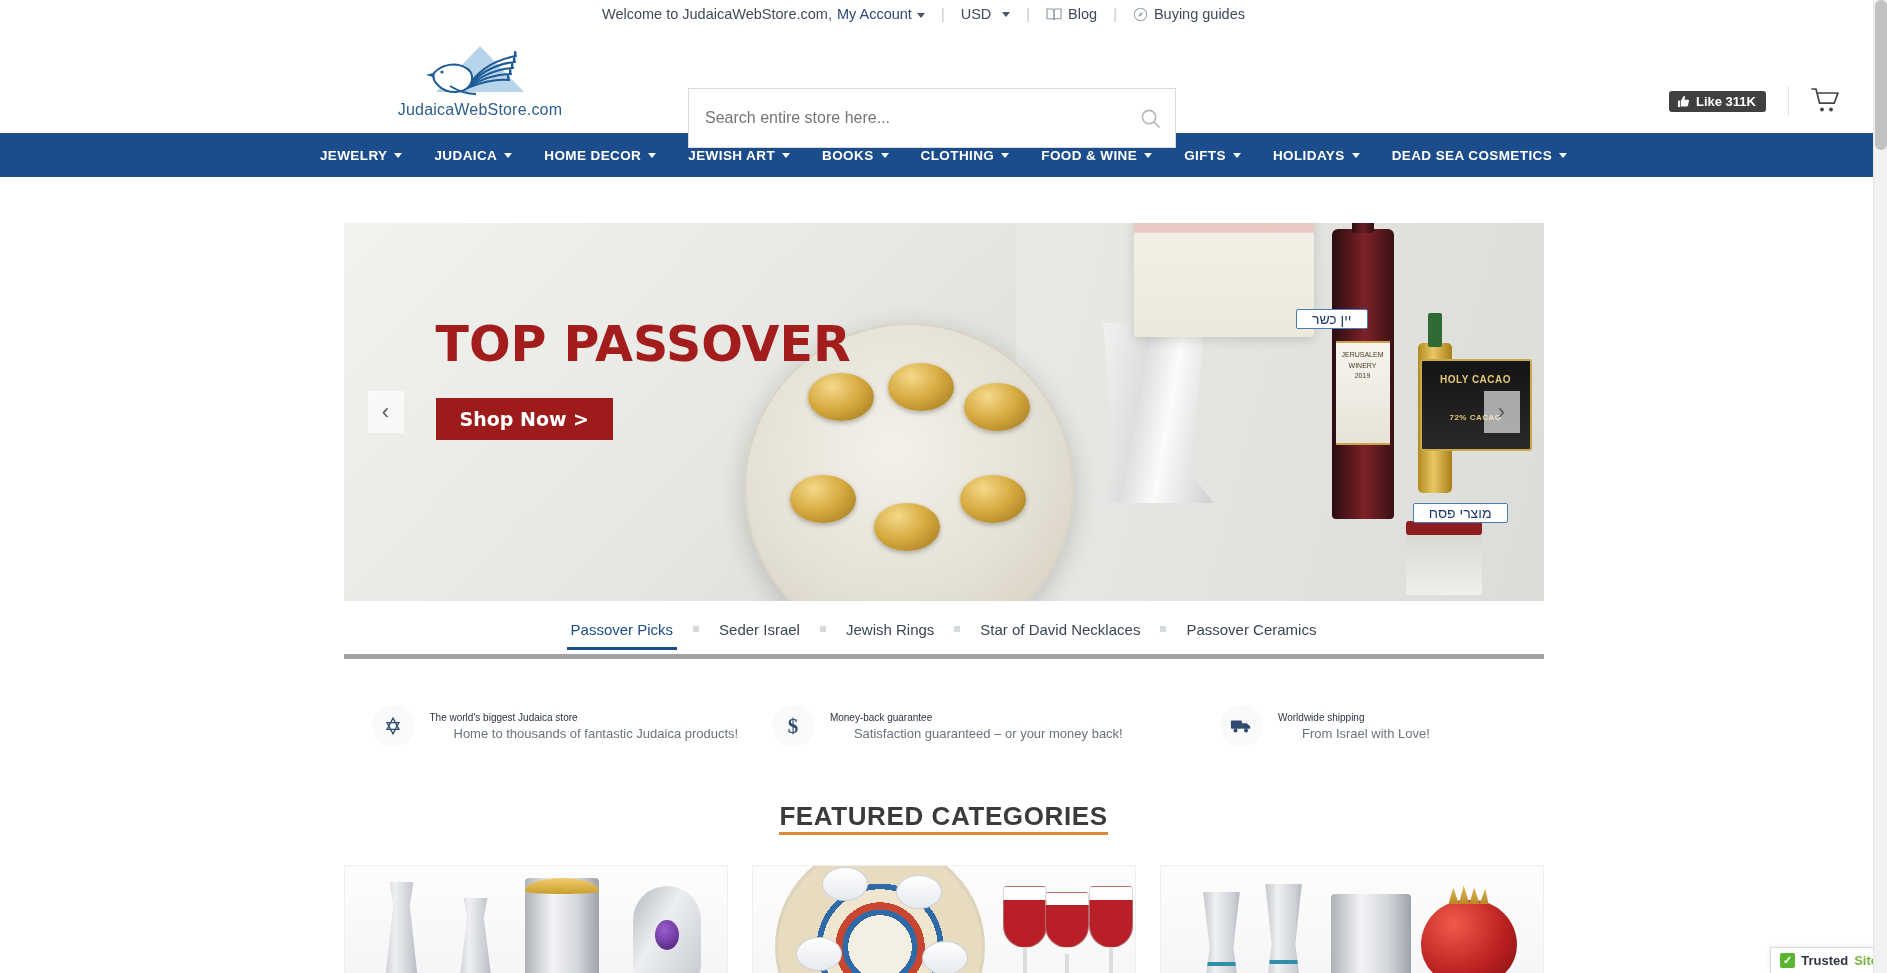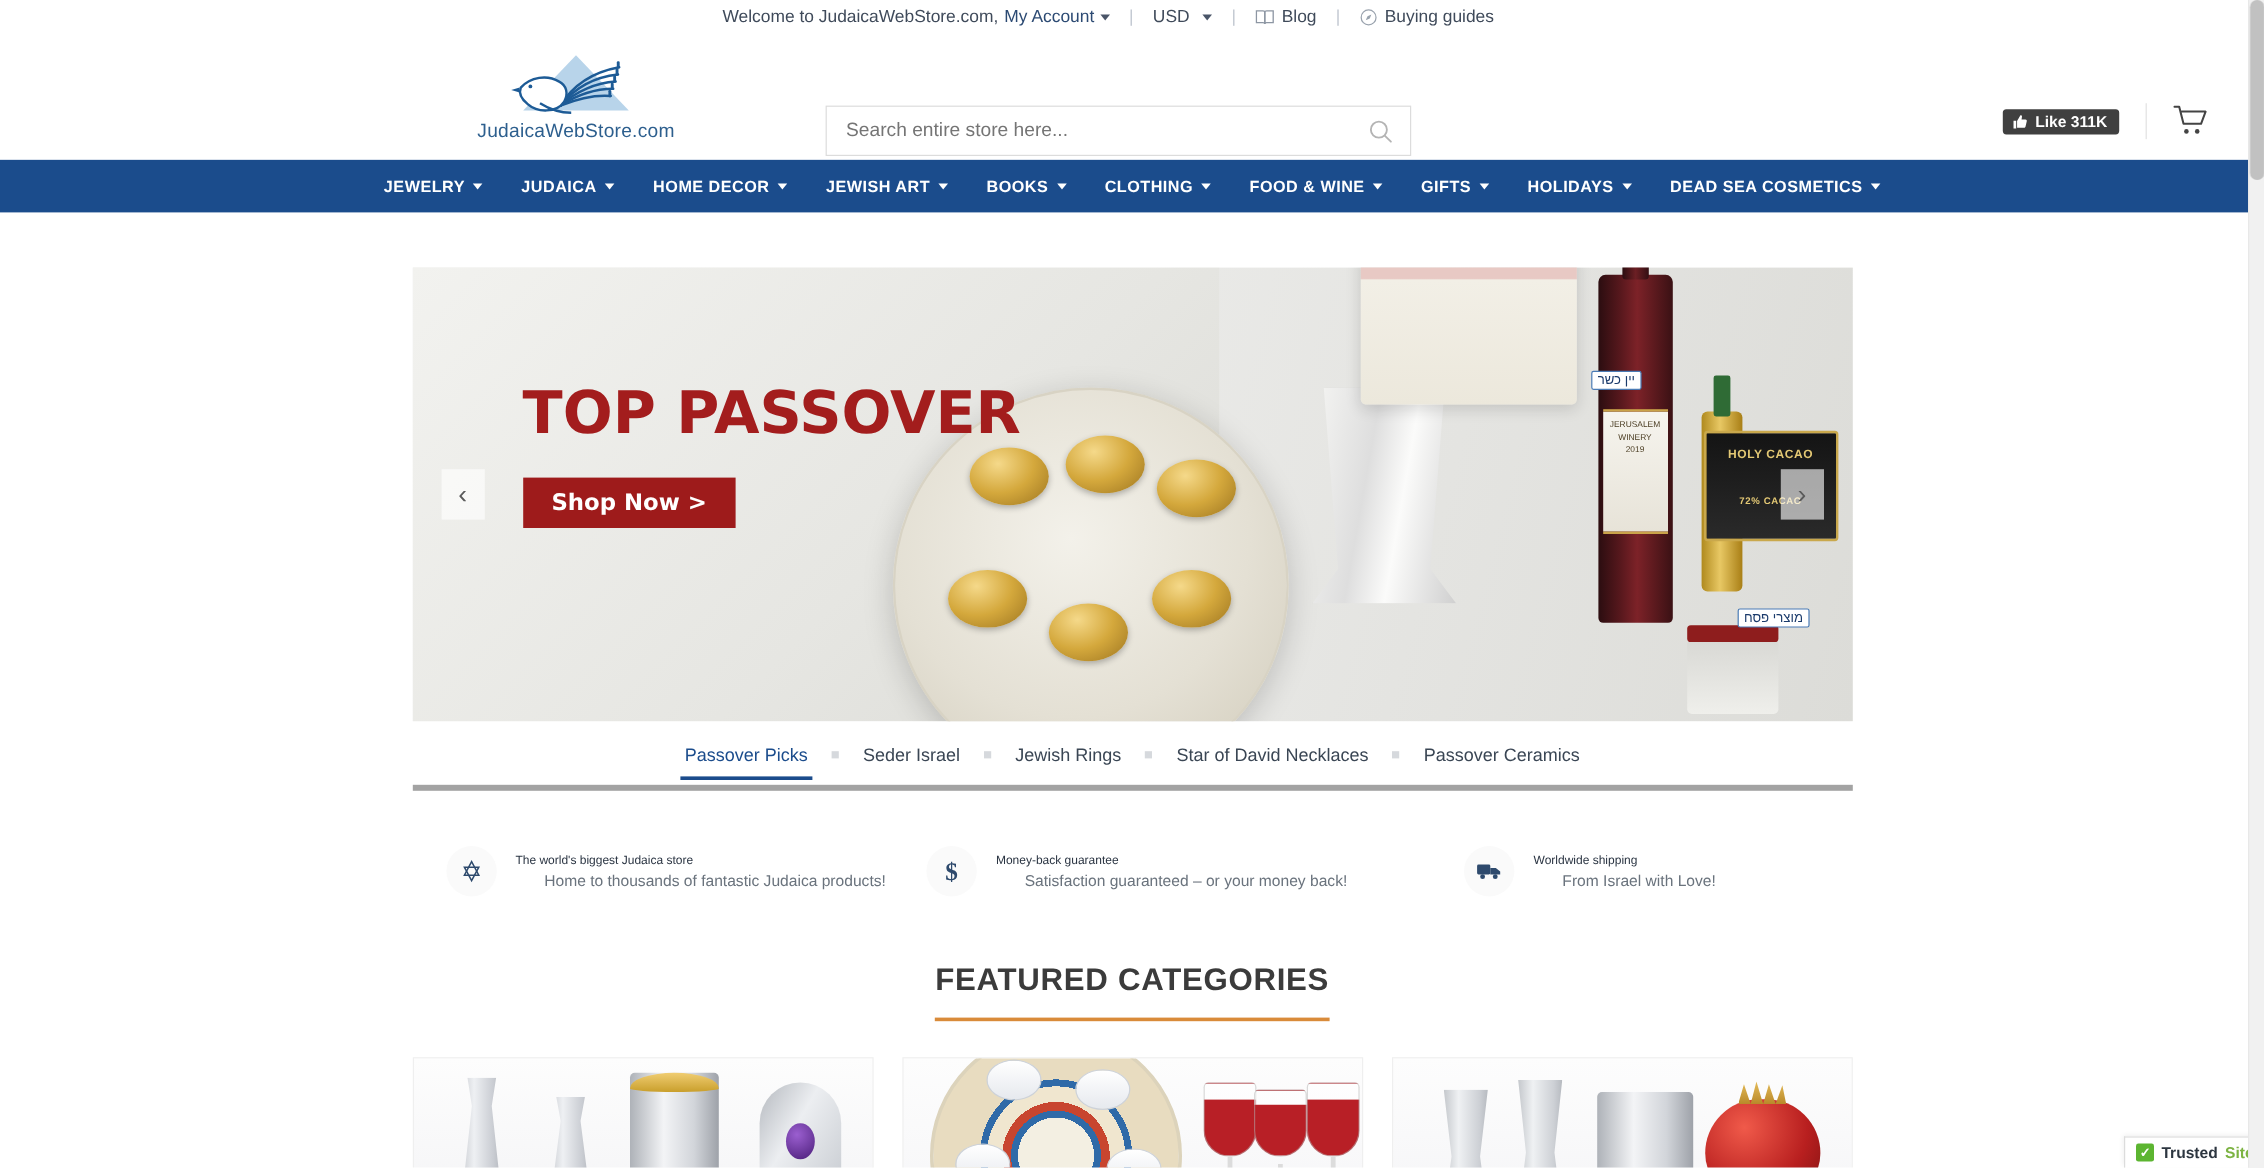--- a/index.html
+++ b/index.html
@@ -43,21 +43,21 @@
     display: flex; flex-direction: column; align-items: center;
     cursor: pointer;
   }
   .logo-mark { width: 120px; height: 62px; }
   .logo-text {
     font-size: 16px; letter-spacing: .2px;
     color: #2d5f8e; margin-top: -3px; font-family: "Liberation Sans", sans-serif;
   }
   .search-wrap {
     position: absolute; left: 688px; top: 60px;
-    width: 488px; height: 42px;
+    width: 488px; height: 60px;
   }
   .search-input {
     width: 100%; height: 100%;
     border: 1px solid #dcdcdc; background: #fff;
     font-size: 16px; color: #8d8d8d;
     padding: 0 46px 0 16px;
     font-family: "Liberation Sans", sans-serif;
     outline: none;
   }
   .search-btn {
@@ -195,22 +195,22 @@
     padding-top: 12px; letter-spacing:.5px; line-height:1.35;
   }
   .jar {
     position:absolute; right: 62px; bottom: 6px; width: 76px; height: 62px;
     background: linear-gradient(180deg,#d8d8d4,#efefeb);
     border-radius: 4px;
   }
   .jar-lid { position:absolute; left:0; right:0; top:-12px; height: 14px;
      background:#8e1d1d; border-radius: 3px; }
   .hebrew-tag {
-    position:absolute; font-size: 11px; color:#1a3a6b; background:#fff;
-    padding: 1px 4px; border:1px solid #4a7bb5; border-radius:2px;
+    position:absolute; font-size: 14px; color:#1a3a6b; background:#fff;
+    padding: 1px 15px; border:1px solid #4a7bb5; border-radius:2px;
   }
 
   
   .tabs {
     display: flex; align-items: center; justify-content: center;
     gap: 0px; margin-top: 14px;
     border-bottom: 5px solid #a3a3a3;
     padding-bottom: 0px; height: 44px;
   }
   .tab {
@@ -243,21 +243,21 @@
   .badge-title { font-size: 10px; color: #2a3442; margin-bottom: 3px; }
   .badge-sub { font-size: 13px; color: #6a737d; margin-left: 24px; }
 
   
   .fc-head {
     text-align: center; margin-top: 54px;
   }
   .fc-title {
     display: inline-block;
     font-size: 26px; font-weight: bold; color: #3b3b3b;
-    letter-spacing: .6px; padding-bottom: 16px;
+    letter-spacing: .6px; padding-bottom: 0;
     border-bottom: 3px solid #d98b3a;
     font-family: "Liberation Sans", sans-serif;
   }
   .fc-grid {
     display: grid; grid-template-columns: repeat(3, 1fr);
     gap: 24px; margin-top: 30px;
   }
   .fc-card {
     height: 130px; overflow: hidden; position: relative;
     border: 1px solid #efefef; background: #fff; cursor: pointer;

